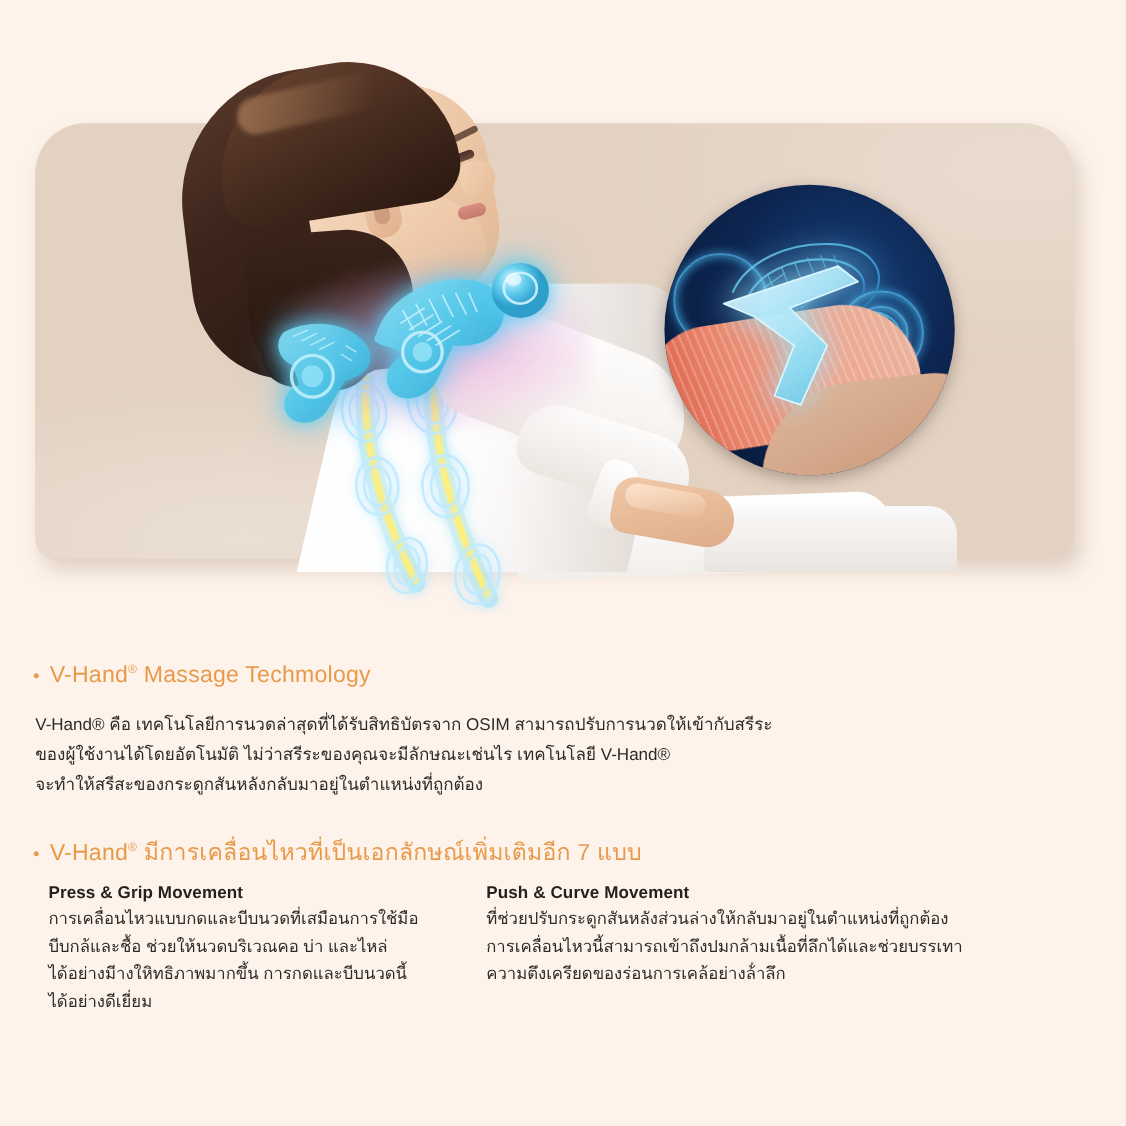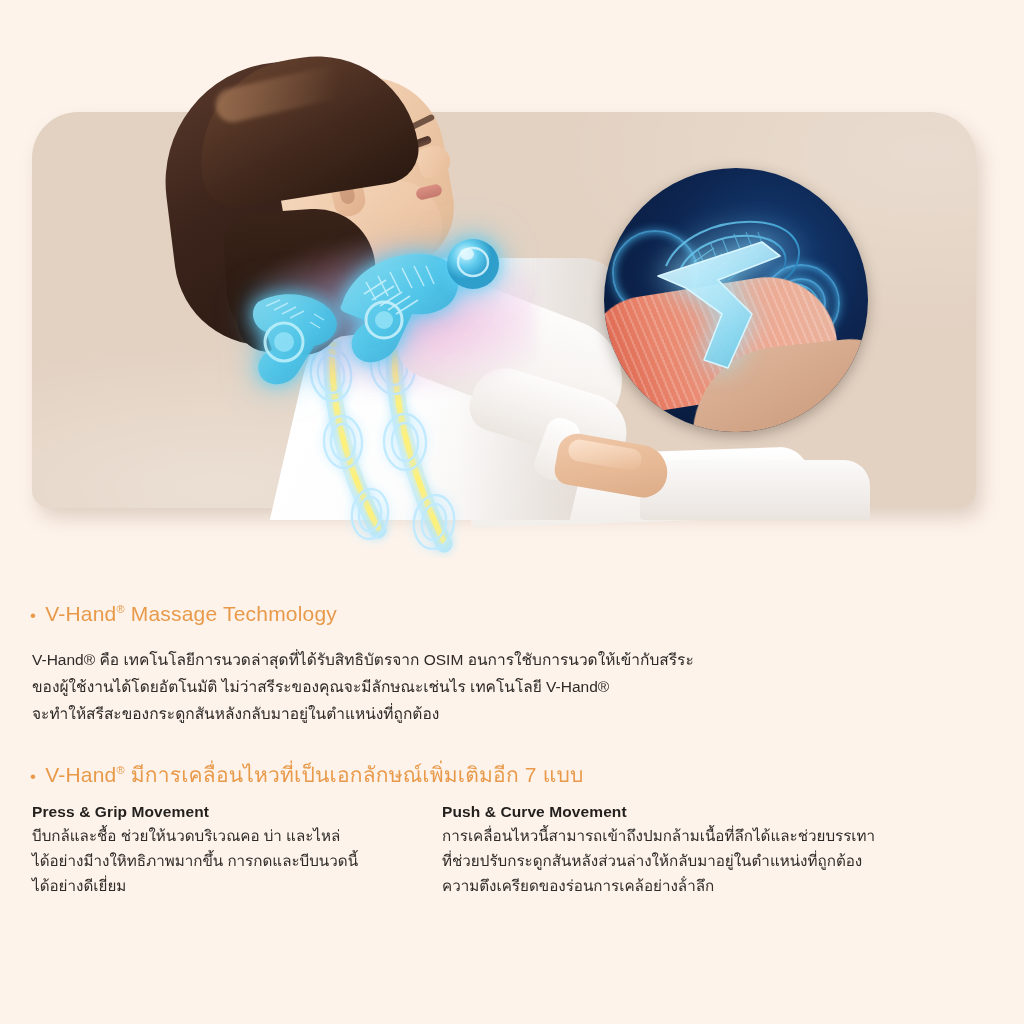--- a/index.html
+++ b/index.html
@@ -285,21 +285,21 @@
   #head1{ position:absolute; left:0; top:42px; }
   #para1{ position:absolute; left:0; top:86px; }
 
   #head2{ position:absolute; left:0; top:198px; }
 
   #cols{
     position:absolute; left:0; top:243px;
     width:1024px;
     display:flex;
   }
-  .col{ width:460px; padding-left:32px; }
+  .col{ width:460px; padding-left:44px; }
   .col.right{ padding-left:0; margin-left:-18px; }
   .col-title{
     color:#221F1C;
     font-size:15.5px;
     font-weight:700;
     margin-bottom:2px;
     letter-spacing:.1px;
   }
   .col-body{
     color:#2E2A27;
@@ -484,44 +484,45 @@
 </div>
 
 <div id="content">
 
   <div id="head1" class="section-head">
     <span class="bullet">•</span>
     <span><span>V-Hand</span><span class="reg">®</span><span> Massage Techmology</span></span>
   </div>
 
   <div id="para1" class="body-text">
-    <p>V-Hand® คือ เทคโนโลยีการนวดล่าสุดที่ได้รับสิทธิบัตรจาก OSIM อนการใชับการนวดให้เข้ากับสรีระ</p>
+    <p>V-Hand® คือ เทคโนโลยีการนวดล่าสุดที่ได้รับสิทธิบัตรจาก OSIM สามารถปรับการนวดให้เข้ากับสรีระ</p>
     <p>ของผู้ใช้งานได้โดยอัตโนมัติ ไม่ว่าสรีระของคุณจะมีลักษณะเช่นไร เทคโนโลยี V-Hand®</p>
     <p>จะทําให้สรีสะของกระดูกสันหลังกลับมาอยู่ในตําแหน่งที่ถูกต้อง</p>
   </div>
 
   <div id="head2" class="section-head">
     <span class="bullet">•</span>
     <span><span>V-Hand</span><span class="reg">®</span><span> มีการเคลื่อนไหวที่เป็นเอกลักษณ์เพิ่มเติมอีก 7 แบบ</span></span>
   </div>
 
   <div id="cols">
 
     <div class="col">
       <div class="col-title">Press &amp; Grip Movement</div>
       <div class="col-body">
+        <p>การเคลื่อนไหวแบบกดและบีบนวดที่เสมือนการใช้มือ</p>
         <p>บีบกล้และชื้อ ช่วยให้นวดบริเวณคอ บ่า และไหล่</p>
         <p>ได้อย่างมีางใหิทธิภาพมากขึ้น การกดและบีบนวดนี้</p>
         <p>ได้อย่างดีเยี่ยม</p>
       </div>
     </div>
 
     <div class="col right">
       <div class="col-title">Push &amp; Curve Movement</div>
       <div class="col-body">
+        <p>ที่ช่วยปรับกระดูกสันหลังส่วนล่างให้กลับมาอยู่ในตําแหน่งที่ถูกต้อง</p>
         <p>การเคลื่อนไหวนี้สามารถเข้าถึงปมกล้ามเนื้อที่ลึกได้และช่วยบรรเทา</p>
-        <p>ที่ช่วยปรับกระดูกสันหลังส่วนล่างให้กลับมาอยู่ในตําแหน่งที่ถูกต้อง</p>
         <p>ความตึงเครียดของร่อนการเคล้อย่างล้ําลึก</p>
       </div>
     </div>
 
   </div>
 </div>
 
 </body></html>

